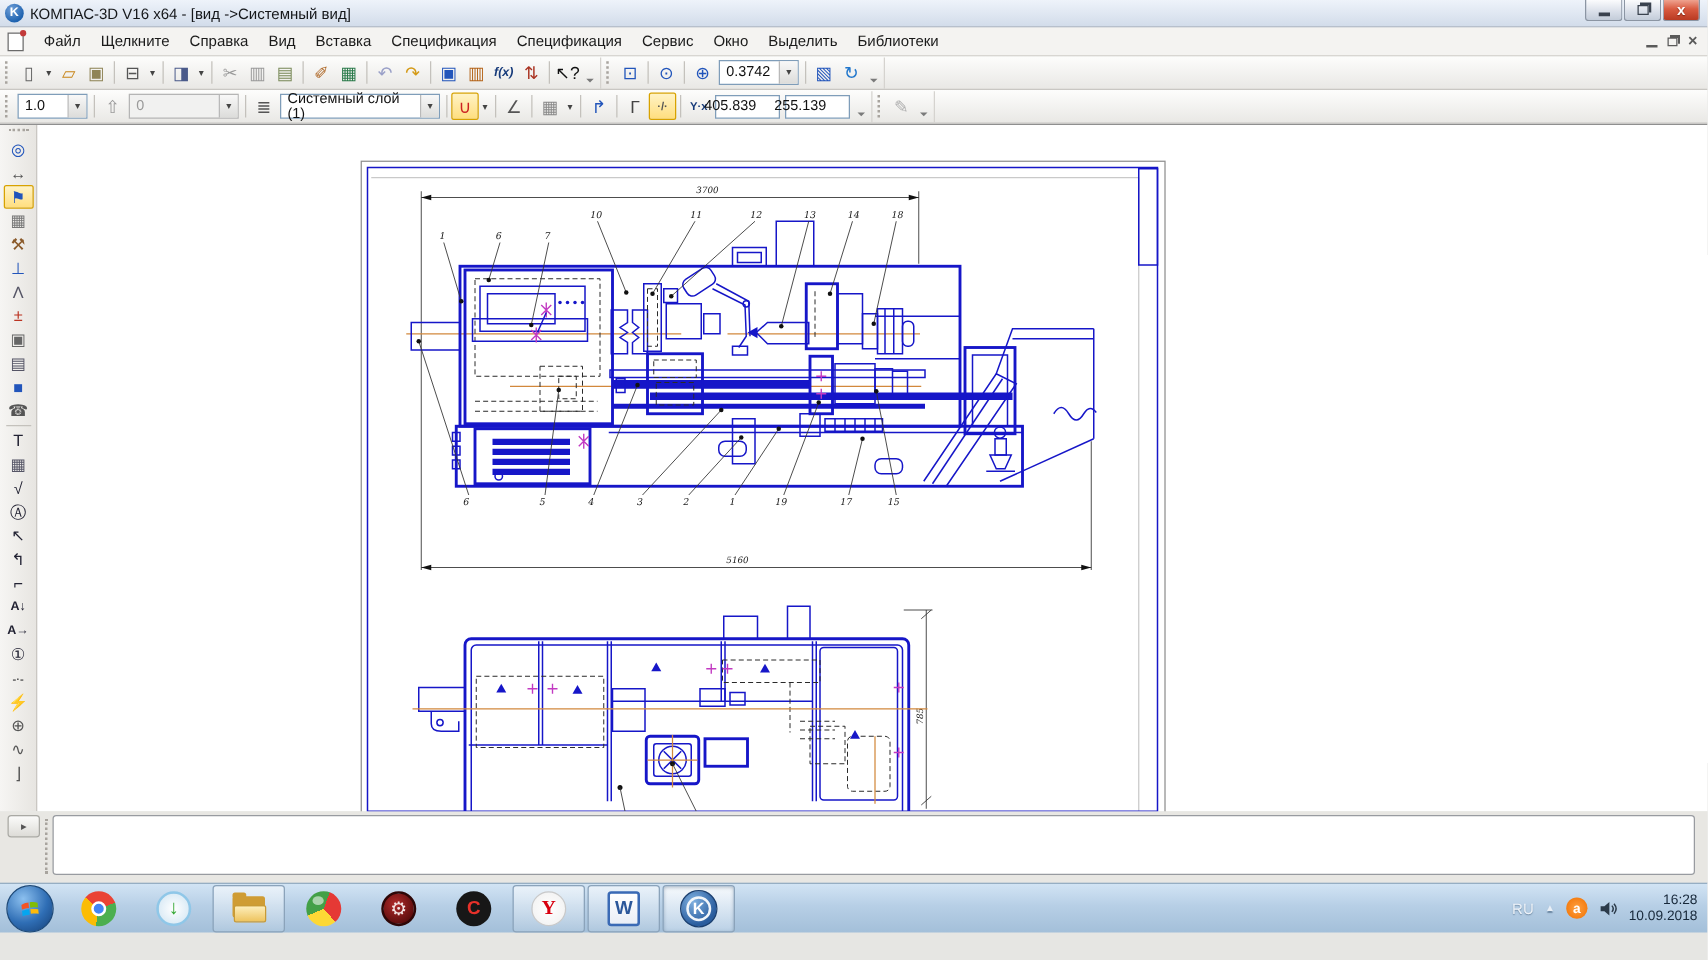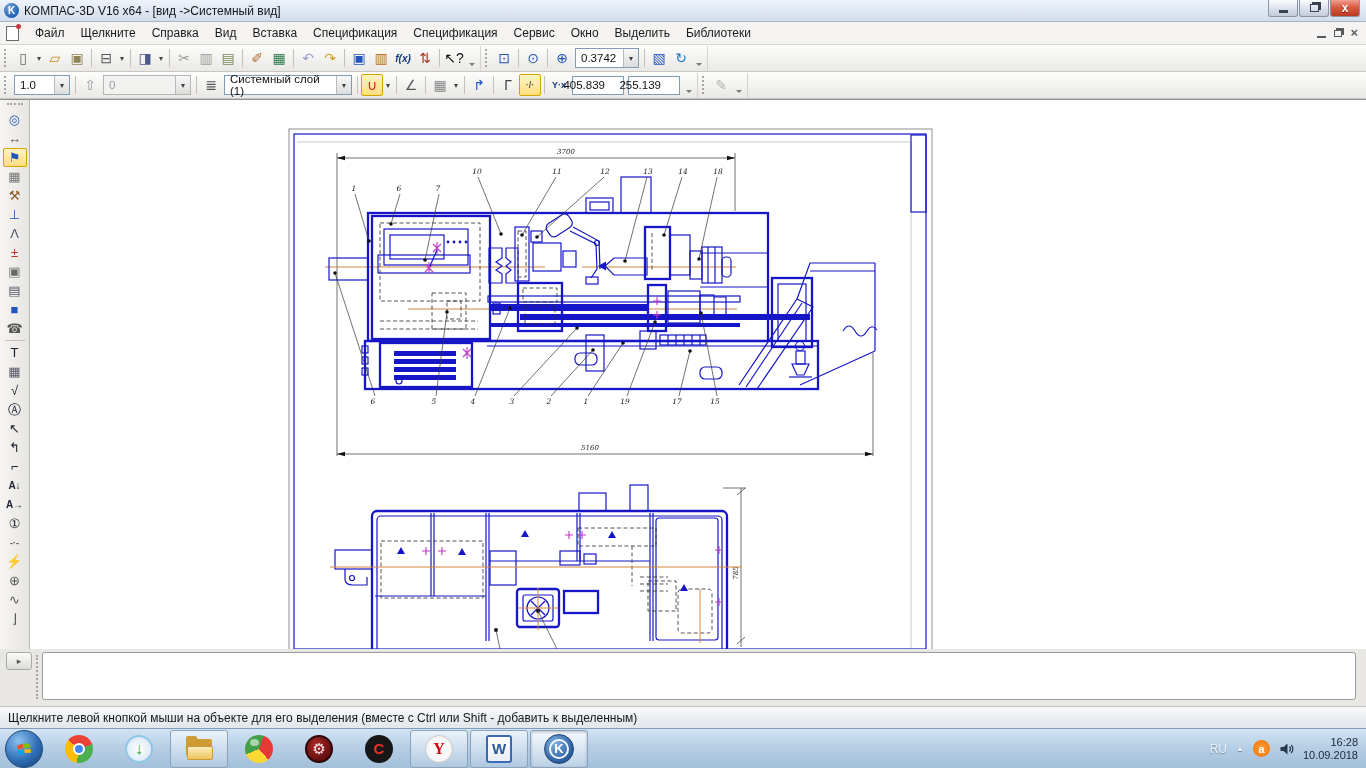--- a/index.html
+++ b/index.html
@@ -600,23 +600,20 @@
       </svg>
     </div>
   </div>
 
   <div class="proparea">
     <span class="ptab">▸</span>
     <span class="pgrip"></span>
     <div class="msgbox"></div>
   </div>
 
-  <div class="statusbar">
-    <span>Щелкните левой кнопкой мыши на объекте для его выделения (вместе с Ctrl или Shift - добавить к выделенным)</span>
-  </div>
 
   <div class="taskbar">
     <div class="orb">
       <svg width="18" height="18" viewBox="0 0 18 18">
         <g transform="rotate(-6 9 9)">
           <path d="M2.5,5.2 C5,4 7,3.8 8.3,3.9 L8.3,8.3 C5.5,8.2 3.5,8.6 2.5,9 Z" fill="#f35325"></path>
           <path d="M9.3,3.8 C11.5,3.7 13.5,4 15.5,4.8 L15.5,8.6 C13,8.2 11,8.1 9.3,8.2 Z" fill="#81bc06"></path>
           <path d="M2.5,10 C4,9.6 6,9.3 8.3,9.3 L8.3,13.7 C6,13.6 4,13.9 2.5,14.3 Z" fill="#05a6f0"></path>
           <path d="M9.3,9.3 C11.5,9.3 13.5,9.6 15.5,10 L15.5,13.8 C13.5,13.2 11.5,13 9.3,13 Z" fill="#ffba08"></path>
         </g>

